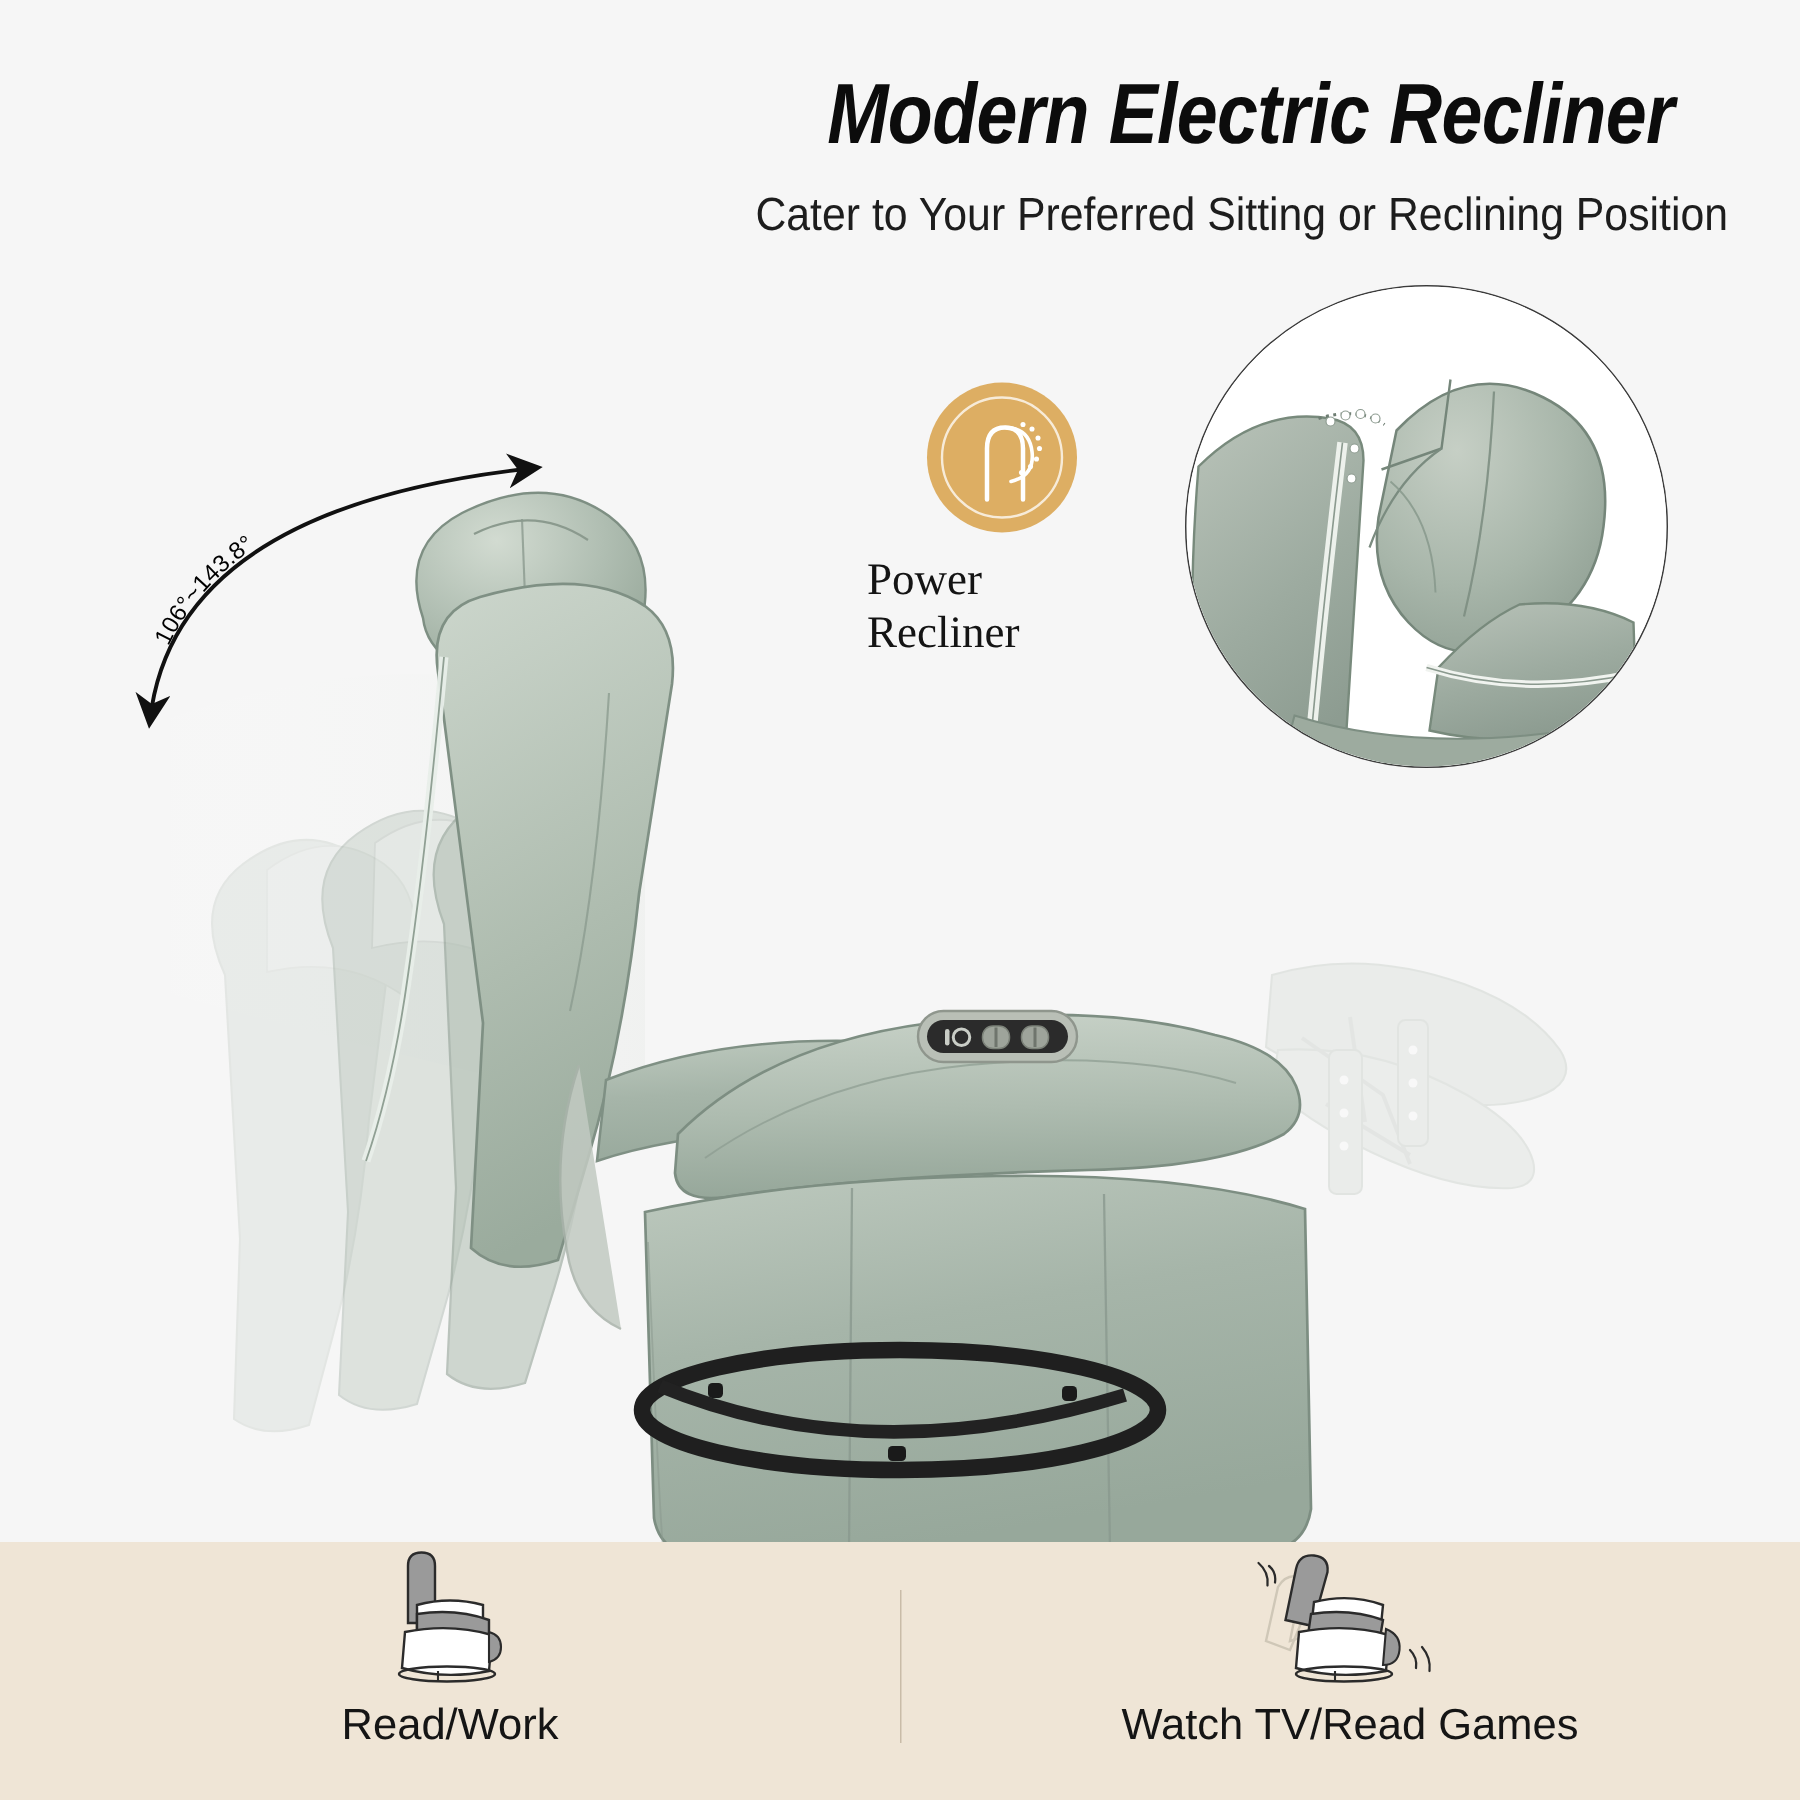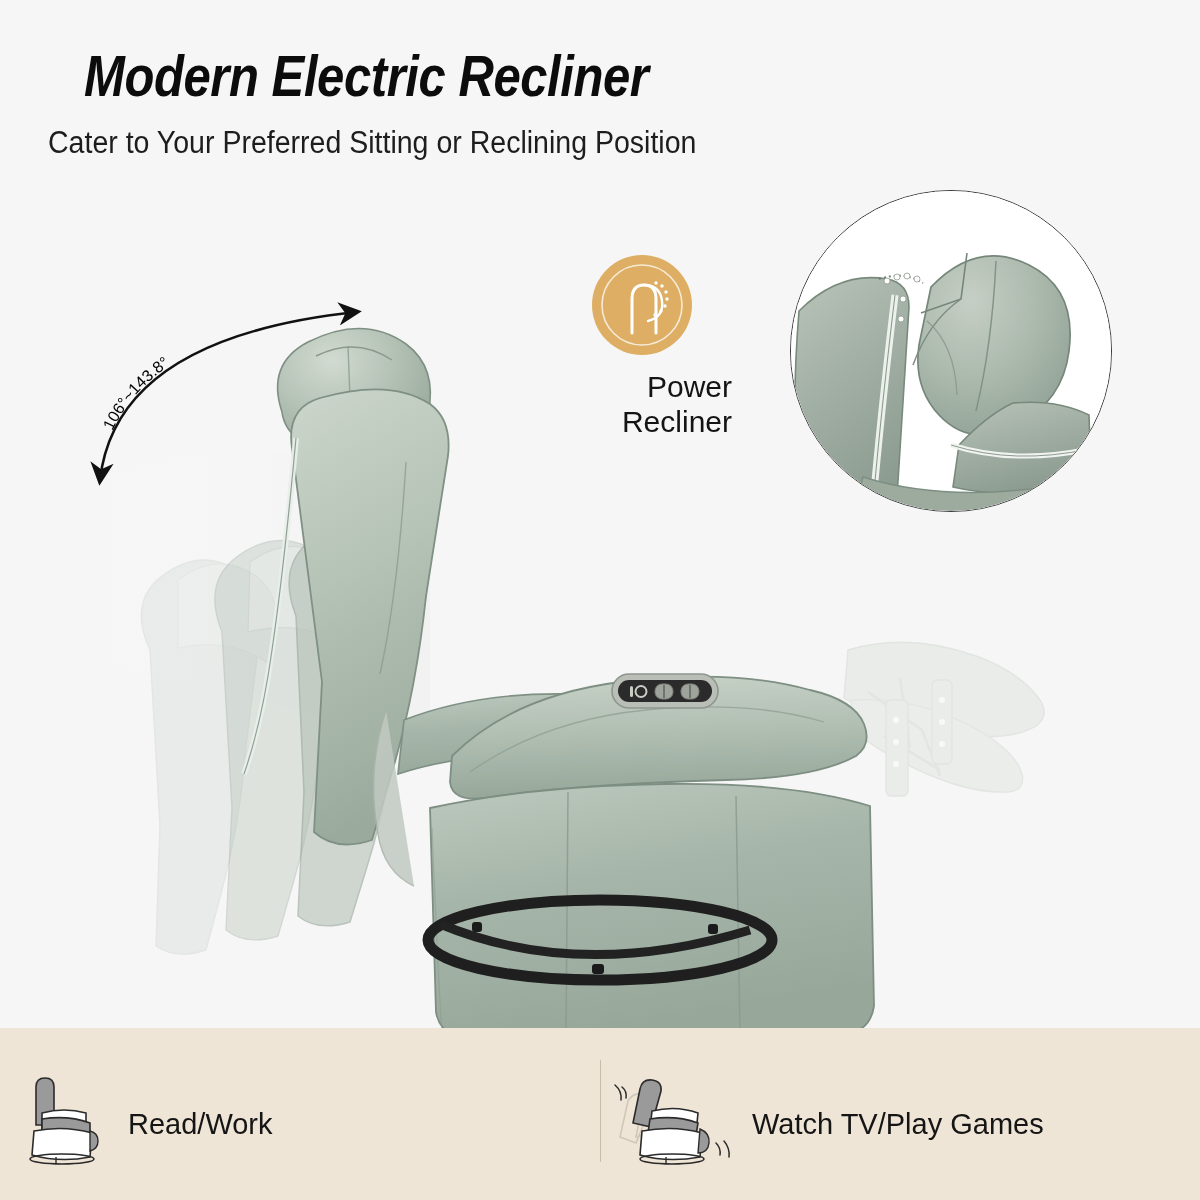--- a/index.html
+++ b/index.html
@@ -7,21 +7,21 @@
     width:1200px;height:1200px;
     background:#f6f6f6;
     font-family:"Liberation Sans", sans-serif;
     overflow:hidden;
     position:relative;
   }
 
   
   #header{
     position:absolute;left:0;top:0;width:1200px;height:180px;
-    text-align:left;
+    text-align:right;
   }
   #title{
     margin:0;padding-top:48px;
     font-size:57px;line-height:1.0;
     font-weight:bold;font-style:italic;
     letter-spacing:-0.5px;
     color:#0c0c0c;
     transform:scaleX(.86);
   }
   #subtitle{
@@ -35,21 +35,21 @@
   #stage{
     position:absolute;left:0;top:180px;width:1200px;height:848px;
     background:#f6f6f6;
   }
 
   
   #angle-group{position:absolute;left:60px;top:80px;width:340px;height:250px;}
 
   
   #headrest-feature{
-    position:absolute;left:552px;top:75px;width:180px;text-align:right;
+    position:absolute;left:578px;top:75px;width:180px;text-align:left;font-family:Liberation Serif, serif;
   }
   #hr-badge{
     width:100px;height:100px;border-radius:50%;
     background:#ddae63;margin:0 auto;position:relative;
   }
   #hr-badge svg{position:absolute;left:0;top:0;}
   #hr-text{
     margin-top:14px;font-size:30px;line-height:1.17;color:#141414;
   }
 
@@ -65,23 +65,22 @@
   #chair-art{position:absolute;left:0;top:0;width:1200px;height:848px;}
 
   
   #feature-bar{
     position:absolute;left:0;top:1028px;width:1200px;height:172px;
     background:#efe5d6;
     display:flex;
   }
   .feature{
     flex:1 1 0;position:relative;
-    display:flex;
+    display:flex;flex-direction:column;
     align-items:center;justify-content:flex-start;
-    padding-top:14px;
   }
   .feature + .feature::before{
     content:"";position:absolute;left:0;top:32px;
     width:1px;height:102px;background:#c9bca8;
   }
   .feat-icon{height:100px;display:flex;align-items:center;justify-content:center;}
   .feat-label{
     font-size:29px;color:#151515;margin-top:6px;white-space:nowrap;
   }
 </style>
@@ -365,16 +364,16 @@
 
         <ellipse cx="72" cy="86" rx="32" ry="5" fill="none" stroke="#2b2b2b" stroke-width="1.6"></ellipse>
         <path d="M66 84 l0 6" stroke="#2b2b2b" stroke-width="1.4"></path>
 
         <g fill="none" stroke="#2b2b2b" stroke-width="1.5" stroke-linecap="round">
           <path d="M116 70 q5 5 4 12"></path>
           <path d="M124 68 q6 7 5 16"></path>
         </g>
       </svg>
     </div>
-    <div class="feat-label">Watch TV/Play Games</div>
+    <div class="feat-label">Watch TV/Read Games</div>
   </div>
 
 </div>
 
 </body></html>

